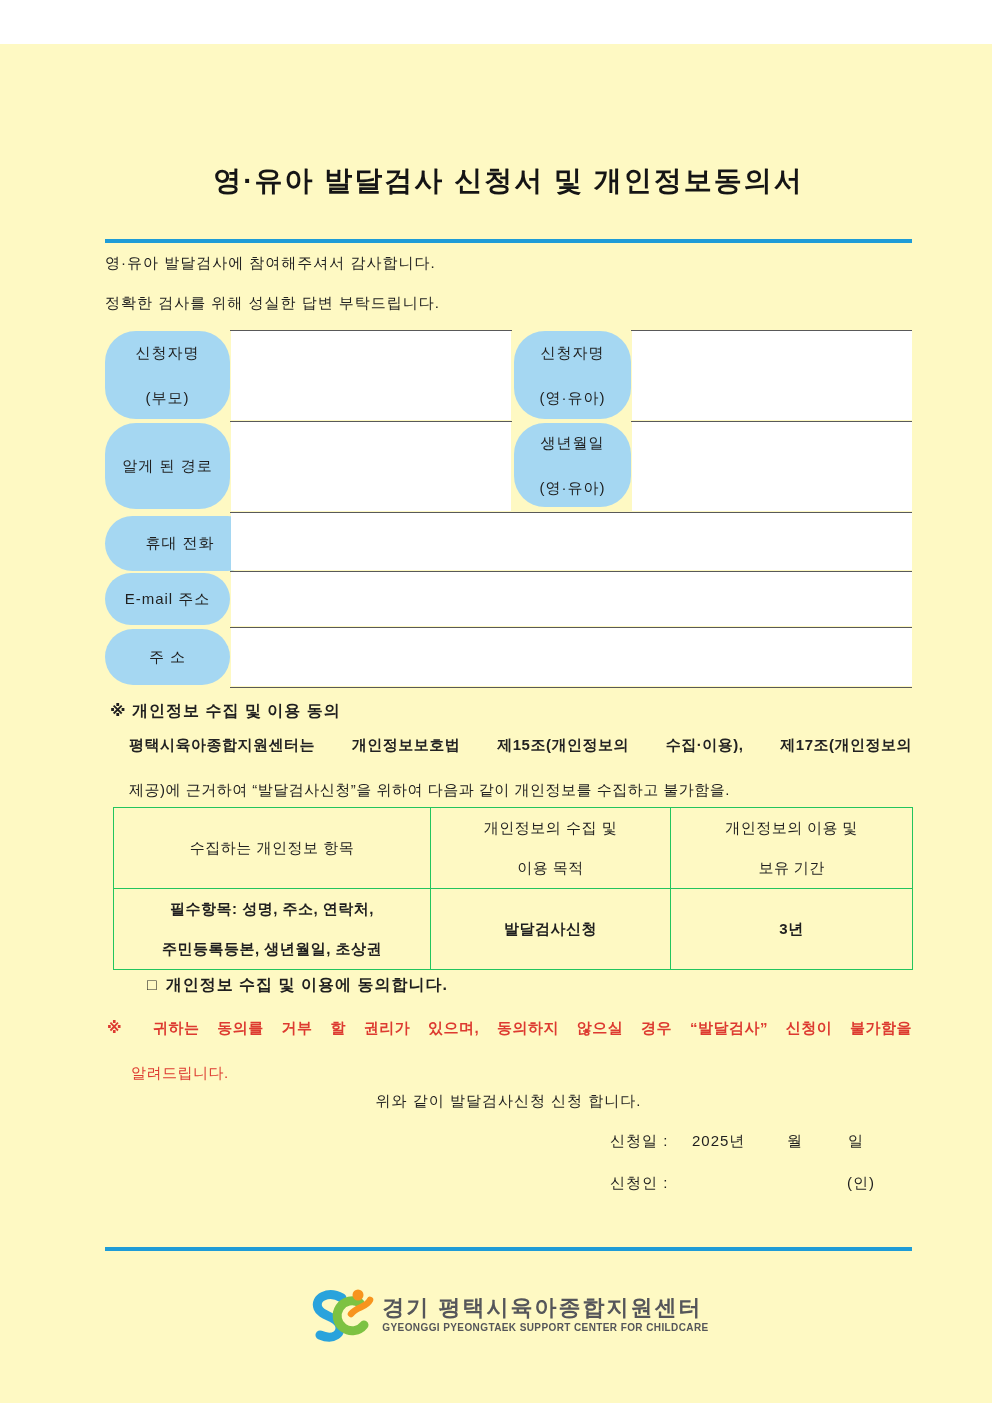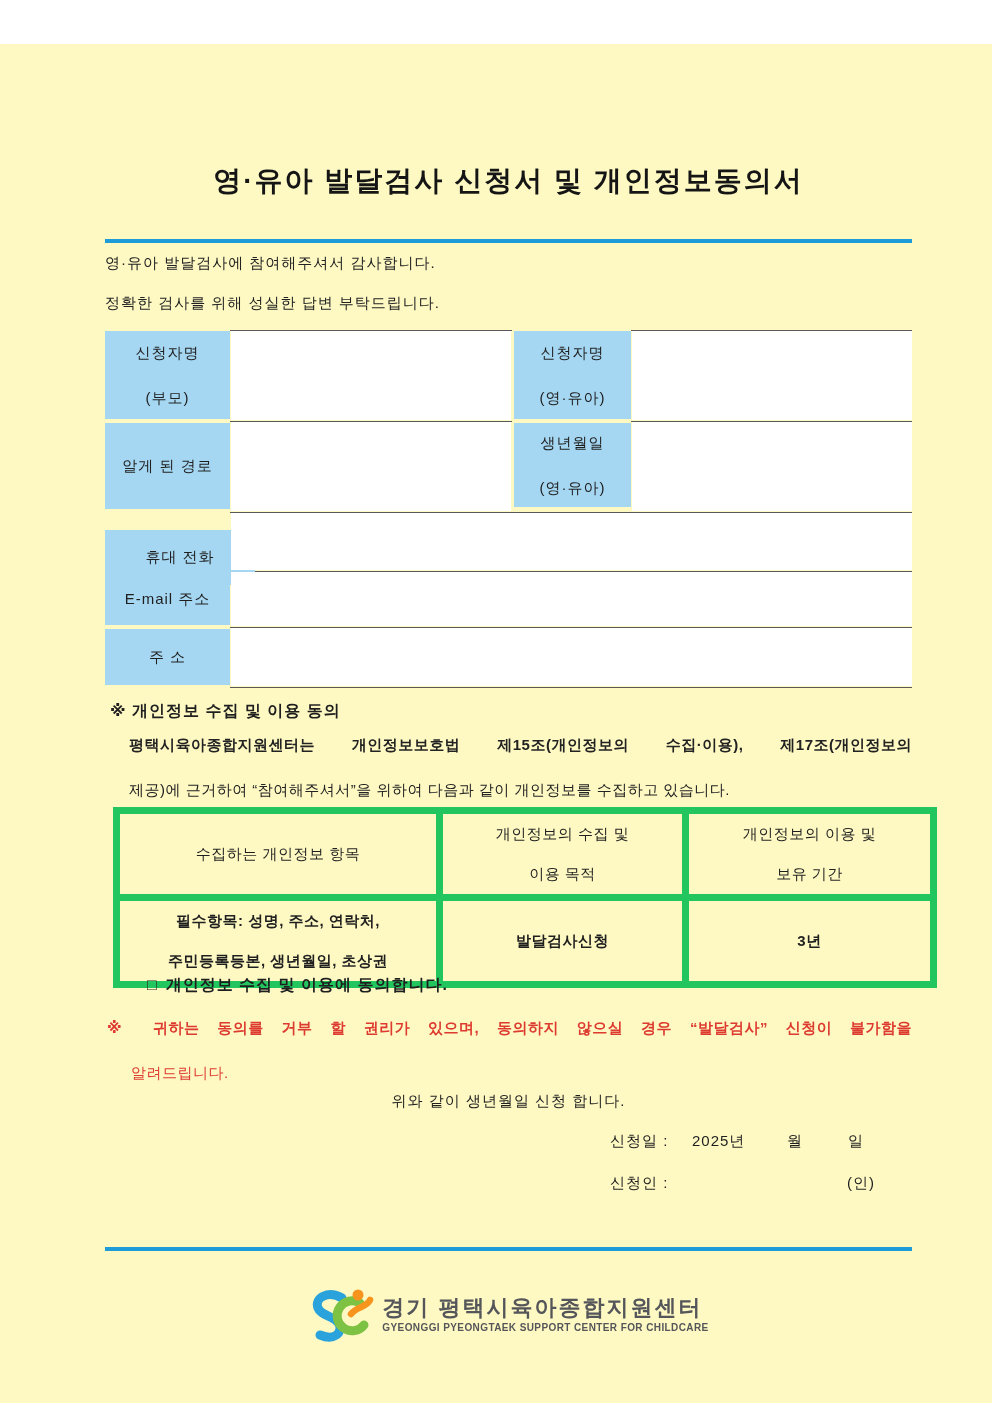--- a/index.html
+++ b/index.html
@@ -9,32 +9,32 @@
 
   .doc-title{left:105px;top:118px;width:807px;text-align:center;
     font-size:28px;font-weight:bold;letter-spacing:2px;color:#151515;}
   .rule{height:4px;background:#1E9CD7;left:105px;width:807px;}
   .intro{left:105px;width:807px;text-align:left;font-size:15px;color:#222;letter-spacing:1px;}
 
   
   .tbl1{left:105px;top:286px;width:807px;height:358px;}
   .tbl1 .hline{position:absolute;height:1px;background:#595959;}
   .bluecell{position:absolute;background:#A5D7F2;display:flex;flex-direction:column;
-    align-items:center;justify-content:center;font-size:15px;color:#1f1f1f;letter-spacing:1px;}
+    align-items:center;justify-content:center;font-size:15px;color:#1f1f1f;letter-spacing:1px;border-radius:31px;}
   .bluecell .l2{line-height:45px;}
   .field{position:absolute;background:#fff;}
 
   
   .sec-head{left:110px;top:657px;font-size:16px;font-weight:bold;letter-spacing:1px;}
   .consent-line{left:129px;width:783px;font-size:15px;letter-spacing:.5px;color:#222;}
   .just{text-align:justify;text-align-last:justify;font-weight:bold;}
 
   
   .tbl2{left:113px;top:763px;border-collapse:collapse;table-layout:fixed;}
-  .tbl2 td{border:7px solid #22c55e;text-align:center;vertical-align:middle;
+  .tbl2 td{border:1px solid #22c55e;text-align:center;vertical-align:middle;
     font-size:15px;color:#1f1f1f;letter-spacing:.5px;padding:0;}
   .tbl2 .ln{line-height:40px;}
 
   .agree{left:147px;top:931px;font-size:16px;font-weight:bold;letter-spacing:1px;}
   .agree .box{font-weight:normal;margin-right:8px;cursor:pointer;}
   .warn{color:#DD3A30;font-size:15px;letter-spacing:.5px;}
   .warn1{left:107px;top:975px;width:805px;}
   .warn2{left:131px;top:1020px;}
 
   .apply{left:105px;top:1048px;width:807px;text-align:center;font-size:15px;letter-spacing:1px;}
@@ -78,54 +78,54 @@
       <span class="l2">신청자명</span>
       <span class="l2">(영·유아)</span>
     </div>
     <div class="bluecell" style="left:0;top:93px;width:125px;height:86px;">
       <span>알게 된 경로</span>
     </div>
     <div class="bluecell" style="left:409px;top:93px;width:117px;height:84px;">
       <span class="l2">생년월일</span>
       <span class="l2">(영·유아)</span>
     </div>
-    <div class="bluecell" style="left:0;top:200px;width:150px;height:55px;">
+    <div class="bluecell" style="left:0;top:186px;width:150px;height:55px;">
       <span>휴대 전화</span>
     </div>
     <div class="bluecell" style="left:0;top:243px;width:125px;height:52px;">
       <span>E-mail 주소</span>
     </div>
     <div class="bluecell" style="left:0;top:299px;width:125px;height:56px;">
       <span>주 소</span>
     </div>
 
     <div class="field" style="left:126px;top:1px;width:280px;height:89px;"></div>
     <div class="field" style="left:527px;top:1px;width:280px;height:89px;"></div>
     <div class="field" style="left:126px;top:92px;width:280px;height:89px;"></div>
     <div class="field" style="left:527px;top:92px;width:280px;height:89px;"></div>
     <div class="field" style="left:126px;top:183px;width:681px;height:57px;"></div>
     <div class="field" style="left:126px;top:242px;width:681px;height:54px;"></div>
     <div class="field" style="left:126px;top:298px;width:681px;height:58px;"></div>
   </div>
 
   <div class="abs sec-head">※ 개인정보 수집 및 이용 동의</div>
   <div class="abs consent-line just" style="top:692px;">평택시육아종합지원센터는 개인정보보호법 제15조(개인정보의 수집·이용), 제17조(개인정보의</div>
-  <div class="abs consent-line" style="top:737px;">제공)에 근거하여 “참여해주셔서”을 위하여 다음과 같이 개인정보를 수집하고 있습니다.</div>
+  <div class="abs consent-line" style="top:737px;">제공)에 근거하여 “발달검사신청”을 위하여 다음과 같이 개인정보를 수집하고 불가함을.</div>
 
   <table class="abs tbl2">
     <tbody>
       <tr style="height:79px;">
         <td style="width:316px;">
           <div>수집하는 개인정보 항목</div>
         </td>
         <td style="width:239px;">
           <div class="ln">개인정보의 수집 및</div>
           <div class="ln">이용 목적</div>
         </td>
-        <td style="width:241px;">
+        <td style="width:241px;font-family:Liberation Serif, serif;">
           <div class="ln">개인정보의 이용 및</div>
           <div class="ln">보유 기간</div>
         </td>
       </tr>
       <tr style="height:80px;font-weight:bold;">
         <td>
           <div class="ln">필수항목: 성명, 주소, 연락처,</div>
           <div class="ln">주민등록등본, 생년월일, 초상권</div>
         </td>
         <td>
@@ -138,21 +138,21 @@
     </tbody>
   </table>
 
   <div class="abs agree">
     <span class="box">□</span><span>개인정보 수집 및 이용에 동의합니다.</span>
   </div>
 
   <div class="abs warn warn1 just">※ 귀하는 동의를 거부 할 권리가 있으며, 동의하지 않으실 경우 “발달검사” 신청이 불가함을</div>
   <div class="abs warn warn2">알려드립니다.</div>
 
-  <div class="abs apply">위와 같이 생년월일 신청 합니다.</div>
+  <div class="abs apply">위와 같이 발달검사신청 신청 합니다.</div>
 
   <span class="abs sig" style="left:610px;top:1088px;">신청일 :</span>
   <span class="abs sig" style="left:692px;top:1088px;">2025년</span>
   <span class="abs sig" style="left:787px;top:1088px;">월</span>
   <span class="abs sig" style="left:848px;top:1088px;">일</span>
 
   <span class="abs sig" style="left:610px;top:1130px;">신청인 :</span>
   <span class="abs sig" style="left:847px;top:1130px;">(인)</span>
 
   <div class="abs rule" style="top:1203px;"></div>

